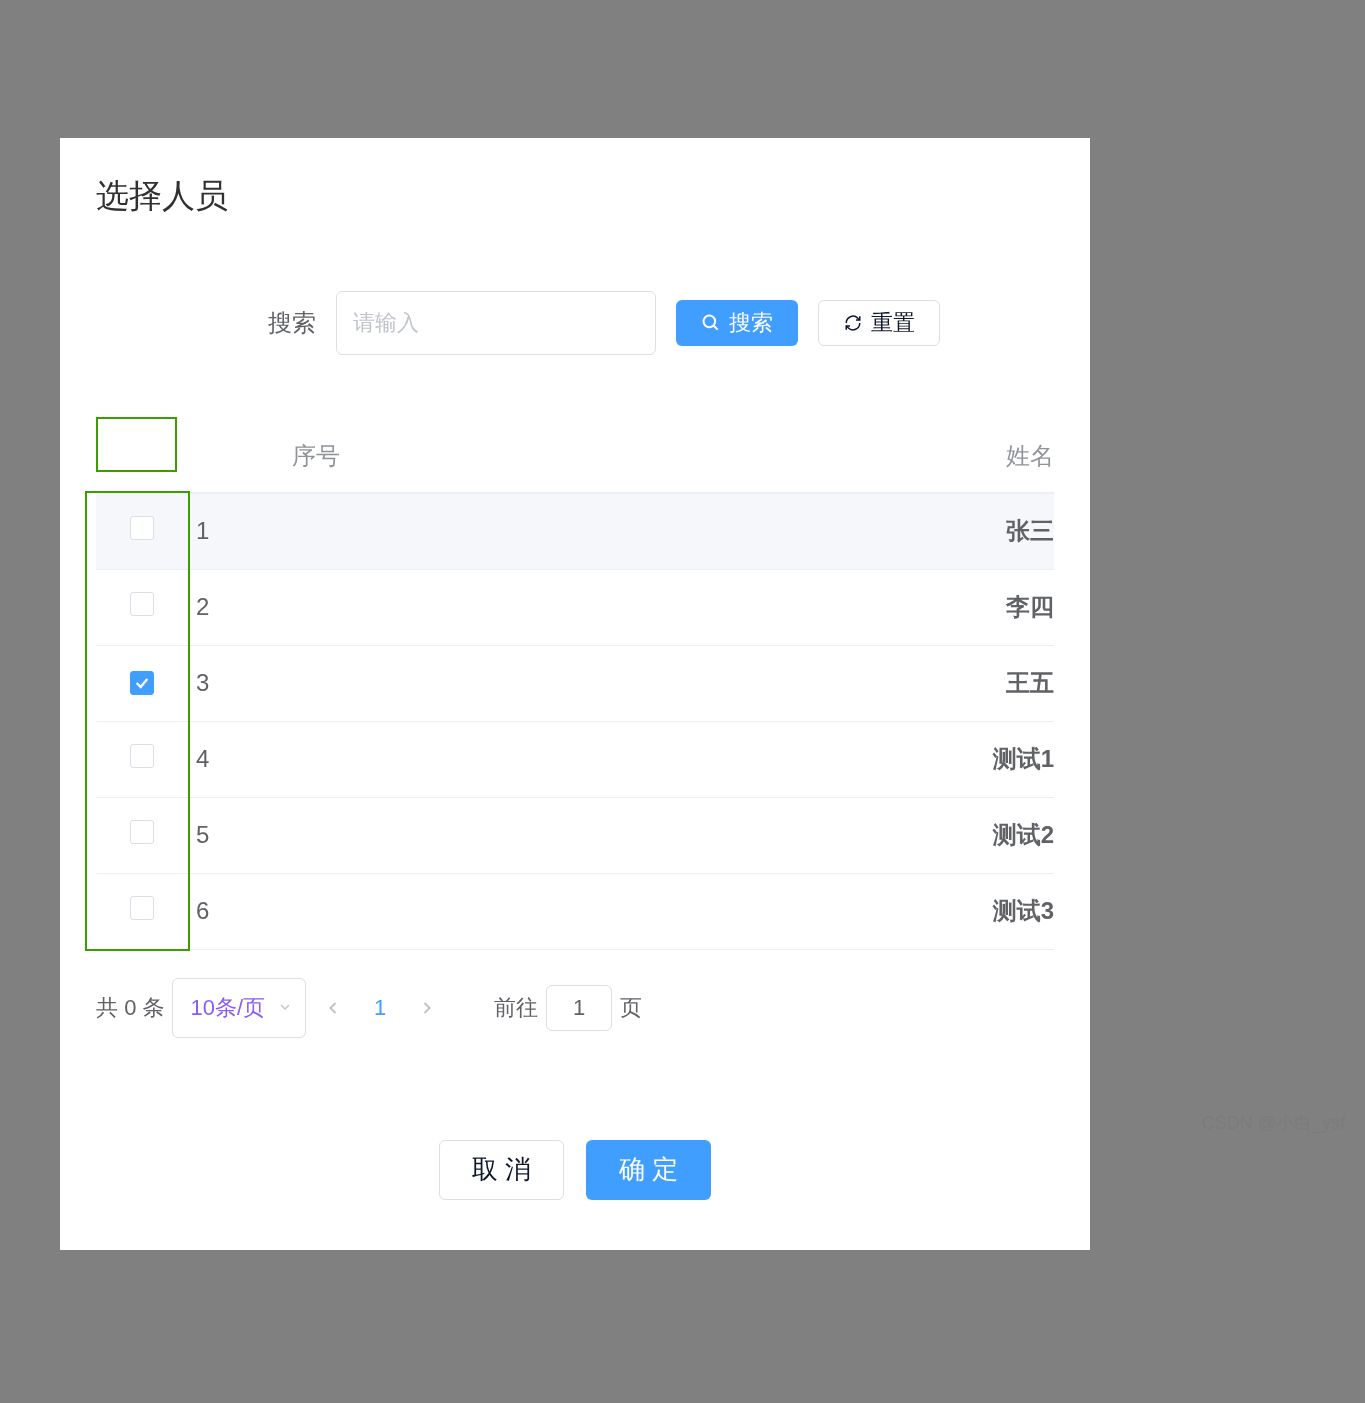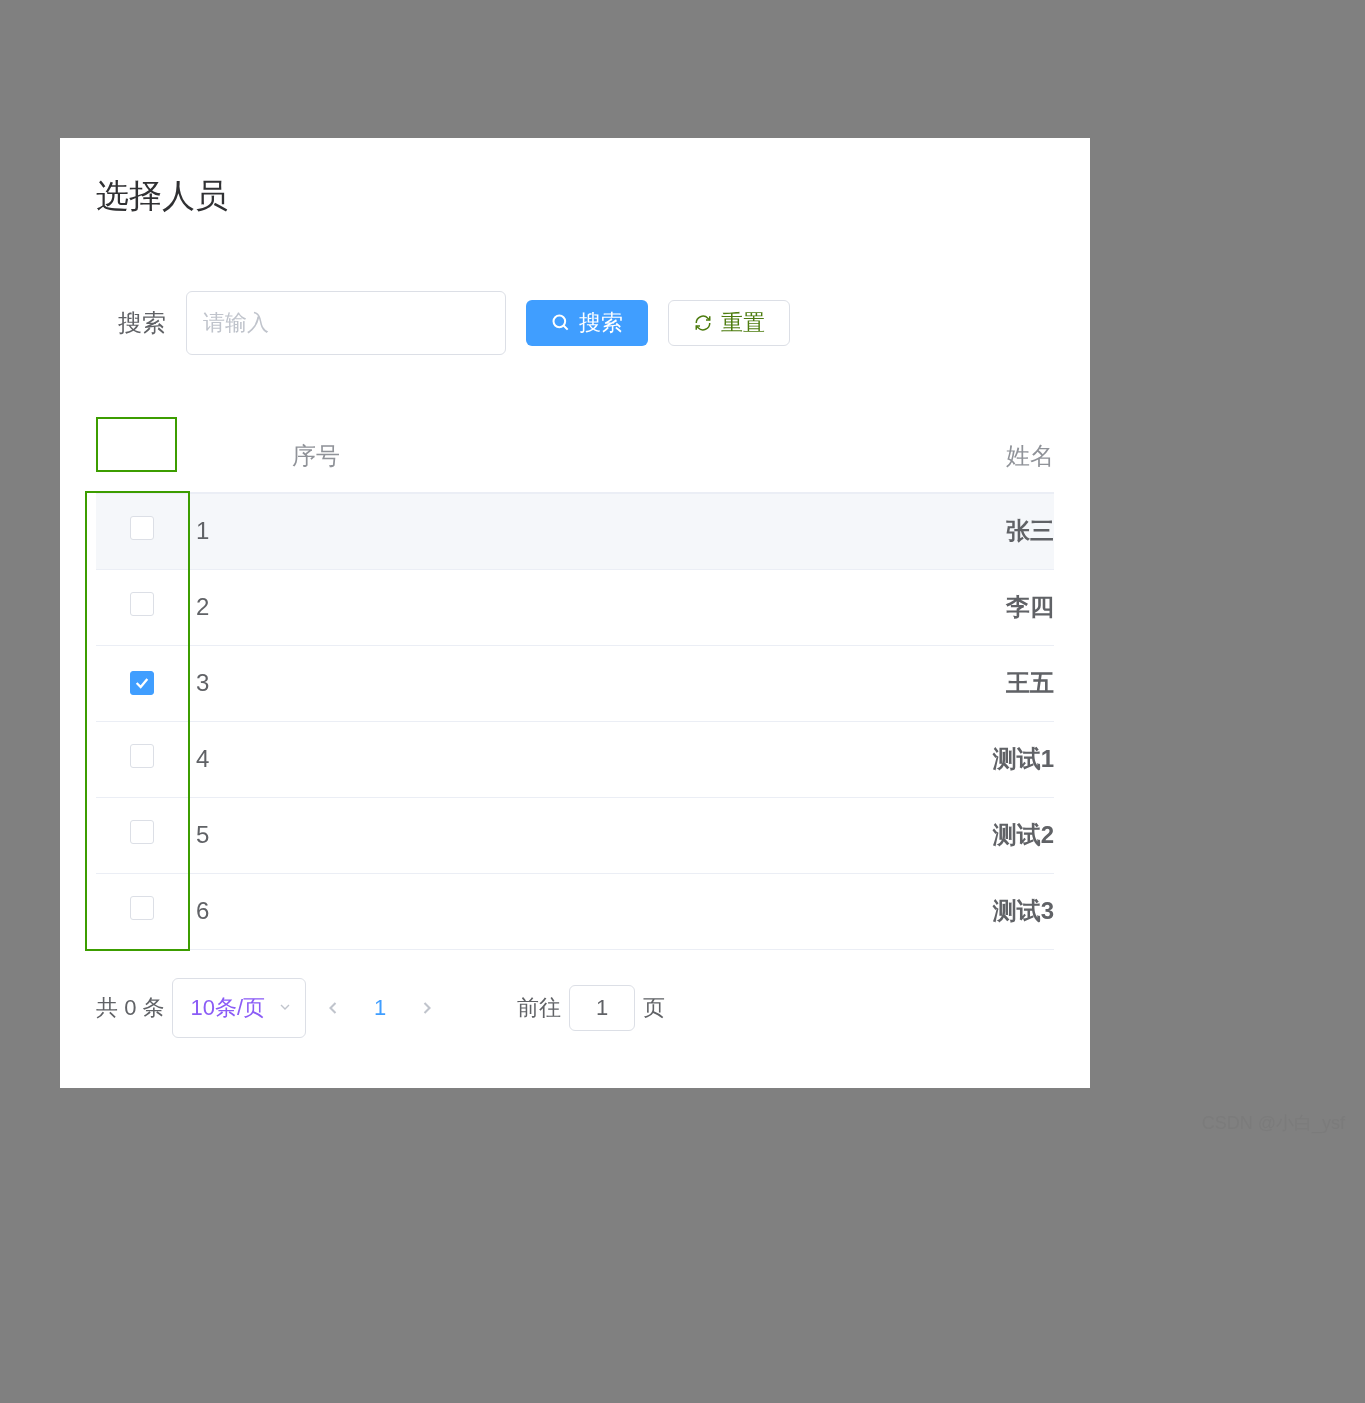--- a/index.html
+++ b/index.html
@@ -24,20 +24,21 @@
       font-weight: 400;
       padding-left: 36px;
       margin-bottom: 72px;
     }
     .search-row {
       display: flex;
       align-items: center;
       gap: 20px;
       padding-left: 58px;
       margin-bottom: 64px;
+      justify-content: center;
     }
     .search-label {
       font-size: 24px;
       color: #606266;
     }
     .search-input {
       width: 320px;
       height: 64px;
       border: 1px solid #dcdfe6;
       border-radius: 6px;
@@ -57,21 +58,21 @@
       gap: 8px;
       cursor: pointer;
       border: 1px solid transparent;
     }
     .btn-primary {
       background: #409eff;
       color: #fff;
     }
     .btn-default {
       background: #fff;
-      color: #4d7c0f;
+      color: #0f172a;
       border-color: #dcdfe6;
     }
     .icon { width: 20px; height: 20px; display: inline-flex; align-items: center; justify-content: center; }
 
     .table-wrap { padding: 0 36px; position: relative; }
     .table { width: 100%; border-collapse: collapse; }
     .table th {
       font-size: 24px;
       color: #909399;
       font-weight: 500;
@@ -165,21 +166,21 @@
       justify-content: center;
       color: #c0c4cc;
       cursor: pointer;
     }
     .pager-current {
       color: #409eff;
       font-weight: 500;
       width: 40px;
       text-align: center;
     }
-    .pager-goto { display: flex; align-items: center; gap: 8px; margin-left: 63px; }
+    .pager-goto { display: flex; align-items: center; gap: 8px; margin-left: 40px; }
     .pager-goto-input {
       width: 66px;
       height: 46px;
       border: 1px solid #dcdfe6;
       border-radius: 6px;
       text-align: center;
       font-size: 22px;
       color: #606266;
       outline: none;
     }
@@ -307,15 +308,19 @@
           <polyline points="9 6 15 12 9 18"></polyline>
         </svg>
     </span>
     <div class="pager-goto">
       <span>前往</span>
       <input class="pager-goto-input" value="1" style="">
       <span>页</span>
     </div>
   </div>
 
+  <div class="footer">
+    <button class="btn btn-default">取 消</button>
+    <button class="btn btn-primary">确 定</button>
+  </div>
 </div>
 
 <div class="watermark">CSDN @小白_ysf</div>
 
 </body></html>

